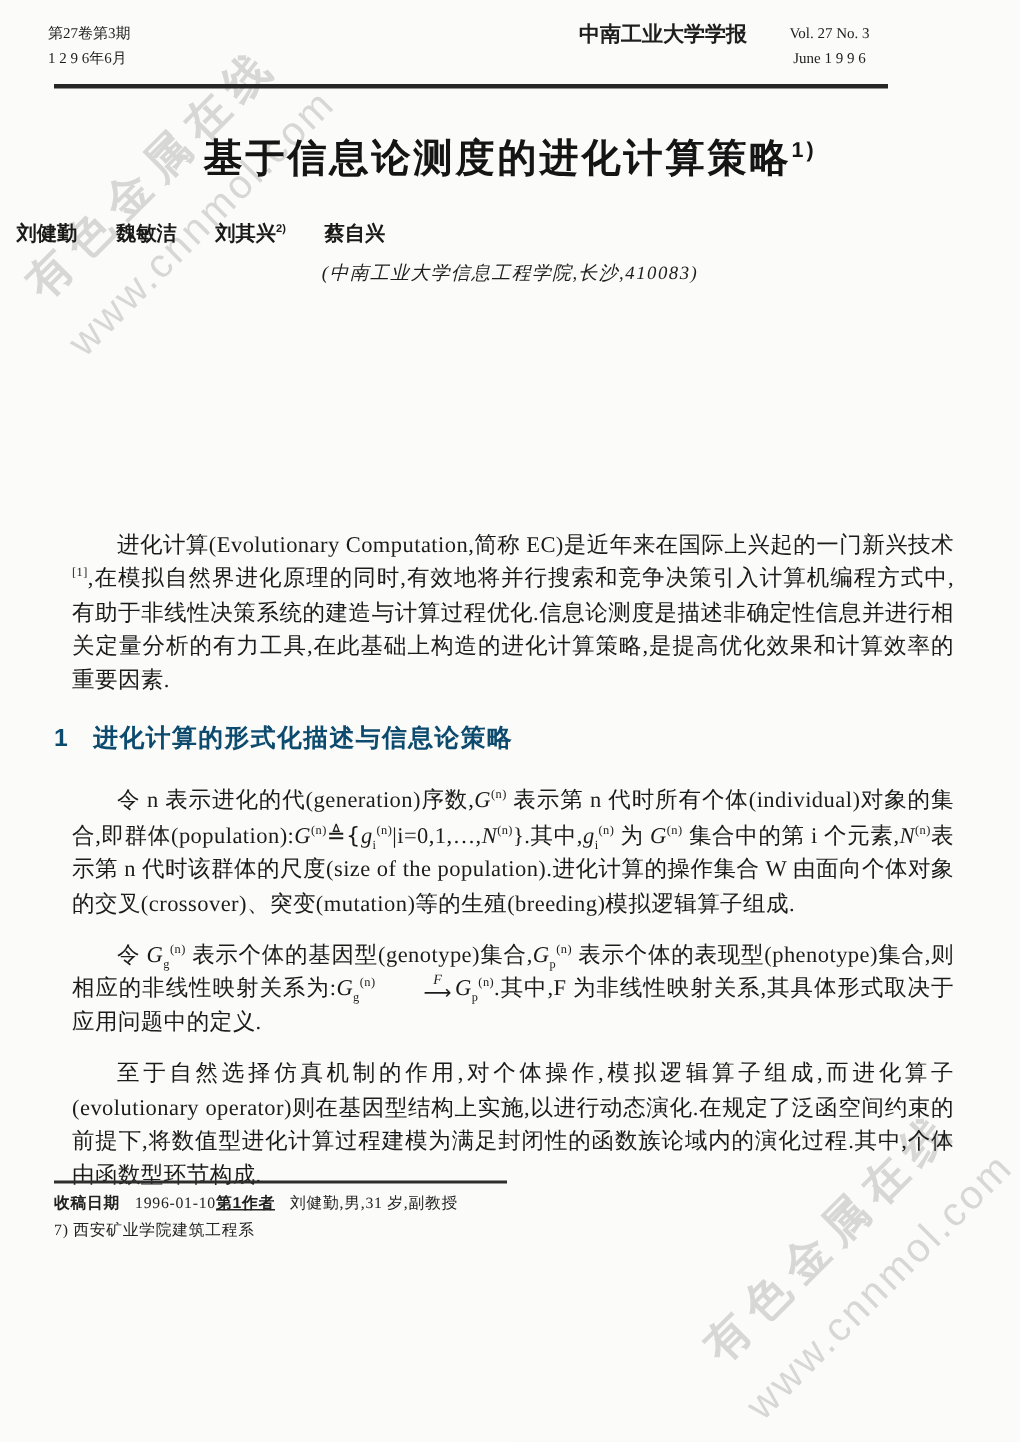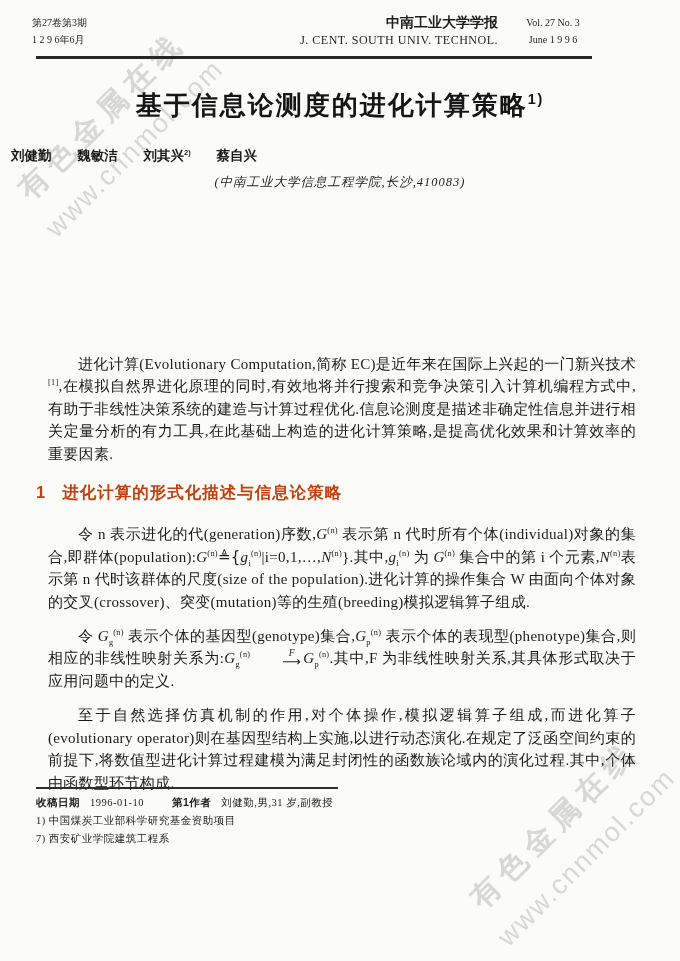--- a/index.html
+++ b/index.html
@@ -48,34 +48,34 @@
   .abs-label,.kw-label{font-weight:bold;font-family:"Liberation Sans","DejaVu Sans",sans-serif;
             font-style:normal;margin-right:12px;letter-spacing:3px;}
   .abs-text,.kw-text{font-style:italic;}
   .clc-text{font-style:normal;letter-spacing:1px;}
 
   
   .bodytext{position:absolute;left:36px;top:341px;width:612px;font-size:15px;
             line-height:22.4px;letter-spacing:0.3px;text-align:justify;color:#1b1b1b;}
   .para{margin:12px;text-indent:2em;}
   .sec{margin:16px 0 20px 0;font-family:"Liberation Sans","DejaVu Sans",sans-serif;
-       font-size:16.5px;font-weight:bold;letter-spacing:1px;color:#c2410c;}
+       font-size:16.5px;font-weight:bold;letter-spacing:1px;color:#0c4a6e;}
   .sec-num{margin-right:16px;}
   .mi{font-style:italic;}
   .dj{font-family:"DejaVu Sans","DejaVu Serif",serif;}
   .farrow{display:inline-block;text-align:center;vertical-align:-3px;line-height:0;margin:0 2px;}
   .farrow .f{display:block;font-size:9.5px;font-style:italic;line-height:8px;}
   .farrow .a{display:block;font-size:13px;line-height:10px;font-family:"DejaVu Sans",sans-serif;}
 
   
   .fn-rule{position:absolute;left:36px;top:787px;width:302px;height:2px;background:#2e2e2e;}
   .footnotes{position:absolute;left:36px;top:794px;width:600px;font-size:10.5px;
              line-height:17.8px;letter-spacing:0.5px;color:#222;}
   .fn-label{font-weight:bold;font-family:"Liberation Sans","DejaVu Sans",sans-serif;margin-right:10px;}
-  .fn-gap{margin-left:28px;}
+  .fn-gap{text-decoration:underline;}
 </style>
 </head>
 <body>
 
 <div class="page">
 
   <div class="wm wm-tl">
     <div class="wm-cn">有色金属在线</div>
     <div class="wm-url">www.cnnmol.com</div>
   </div>
@@ -84,21 +84,20 @@
     <div class="wm-url">www.cnnmol.com</div>
   </div>
 
   <div class="header">
     <div class="h-left">
       <div>第27卷第3期</div>
       <div>1 2 9 6年6月</div>
     </div>
     <div class="h-center">
       <div class="h-cn">中南工业大学学报</div>
-      <div class="h-en">J. CENT. SOUTH UNIV. TECHNOL.</div>
     </div>
     <div class="h-right">
       <div>Vol. 27  No. 3</div>
       <div>June  1 9 9 6</div>
     </div>
   </div>
   <div class="header-rule"></div>
 
   <div class="title-row"><span>基于信息论测度的进化计算策略</span><span class="sup">1)</span></div>
 
@@ -121,17 +120,16 @@
     <p class="para"><span>令 n 表示进化的代(generation)序数,</span><span class="mi">G</span><span class="sup">(n)</span><span> 表示第 n 代时所有个体(individual)对象的集合,即群体(population):</span><span class="mi">G</span><span class="sup">(n)</span><span class="dj">≜{</span><span class="mi">g</span><span class="sub">i</span><span class="sup">(n)</span><span>|i=0,1,…,</span><span class="mi">N</span><span class="sup">(n)</span><span>}.其中,</span><span class="mi">g</span><span class="sub">i</span><span class="sup">(n)</span><span> 为 </span><span class="mi">G</span><span class="sup">(n)</span><span> 集合中的第 i 个元素,</span><span class="mi">N</span><span class="sup">(n)</span><span>表示第 n 代时该群体的尺度(size of the population).进化计算的操作集合 W 由面向个体对象的交叉(crossover)、突变(mutation)等的生殖(breeding)模拟逻辑算子组成.</span></p>
 
     <p class="para"><span>令 </span><span class="mi">G</span><span class="sub">g</span><span class="sup">(n)</span><span> 表示个体的基因型(genotype)集合,</span><span class="mi">G</span><span class="sub">p</span><span class="sup">(n)</span><span> 表示个体的表现型(phenotype)集合,则相应的非线性映射关系为:</span><span class="mi">G</span><span class="sub">g</span><span class="sup">(n)</span><span class="farrow"><span class="f">F</span><span class="a">⟶</span></span><span class="mi">G</span><span class="sub">p</span><span class="sup">(n)</span><span>.其中,F 为非线性映射关系,其具体形式取决于应用问题中的定义.</span></p>
 
     <p class="para">至于自然选择仿真机制的作用,对个体操作,模拟逻辑算子组成,而进化算子(evolutionary operator)则在基因型结构上实施,以进行动态演化.在规定了泛函空间约束的前提下,将数值型进化计算过程建模为满足封闭性的函数族论域内的演化过程.其中,个体由函数型环节构成.</p>
   </div>
 
   <div class="fn-rule"></div>
   <div class="footnotes">
     <div><span class="fn-label">收稿日期</span><span>1996-01-10</span><span class="fn-label fn-gap">第1作者</span><span>刘健勤,男,31 岁,副教授</span></div>
-    <div>1) 中国煤炭工业部科学研究基金资助项目</div>
     <div>7) 西安矿业学院建筑工程系</div>
   </div>
 
 </div>
 
 </body></html>

